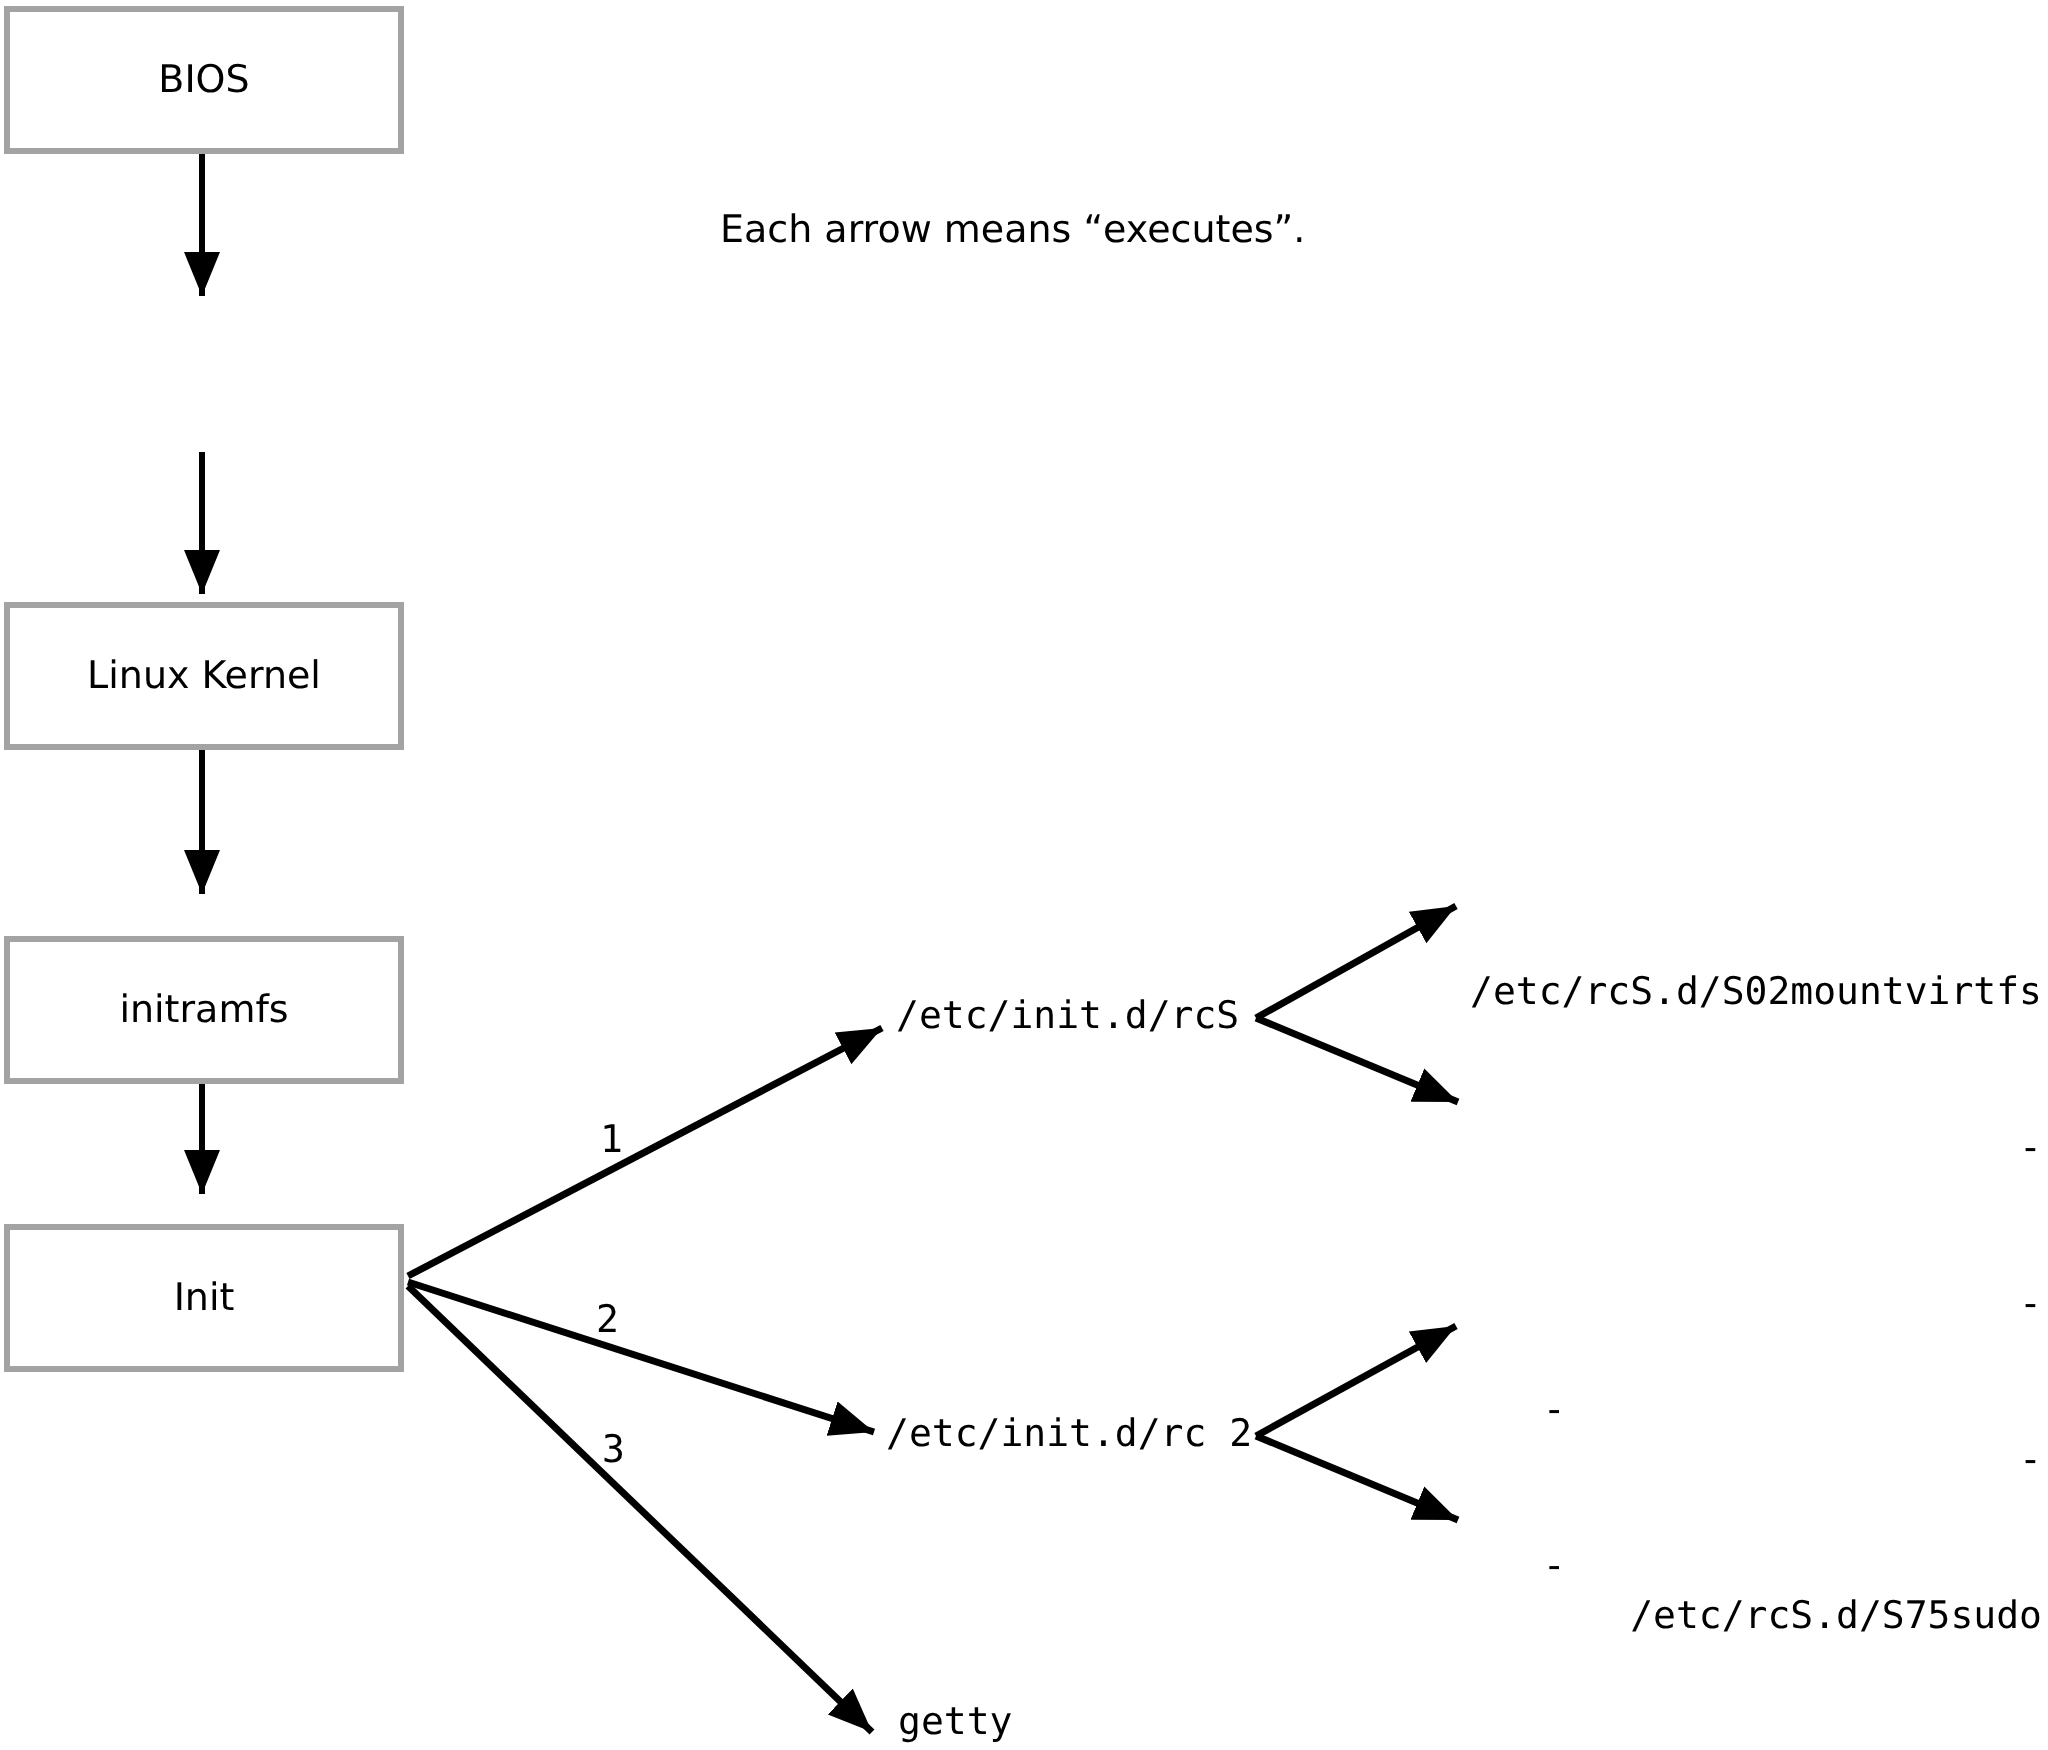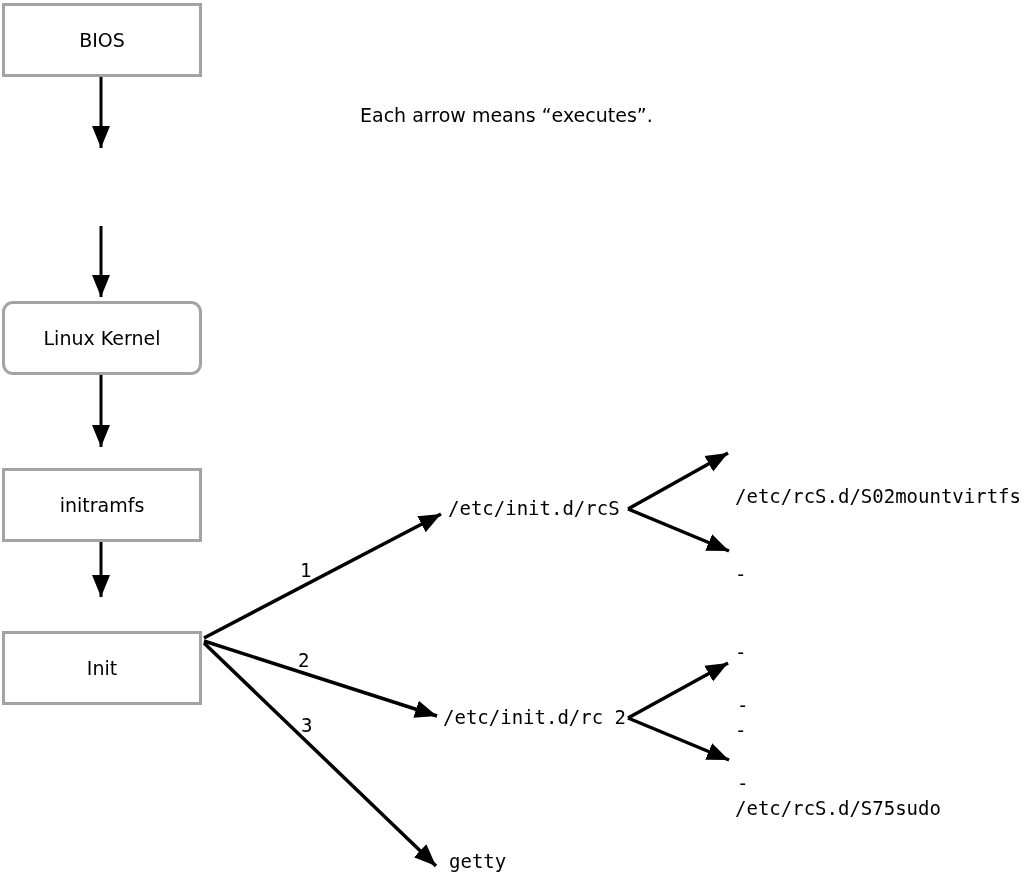--- a/index.html
+++ b/index.html
@@ -46,20 +46,21 @@
   }
   .mono {
     font-family: "DejaVu Sans Mono", "Liberation Mono", monospace;
   }
   .fan-list {
     position: absolute;
     font-family: "DejaVu Sans Mono", "Liberation Mono", monospace;
     font-size: 19px;
     line-height: 26px;
     white-space: pre;
+    text-align: right;
   }
 </style>
 </head>
 <body>
 
 <div id="canvas">
 
   <svg id="arrow-layer" viewBox="0 0 1024 875" xmlns="http://www.w3.org/2000/svg">
     <defs>
       <marker id="ah" markerUnits="userSpaceOnUse" markerWidth="26" markerHeight="22" refX="22" refY="10" orient="auto">
@@ -81,27 +82,27 @@
 
     <line x1="628" y1="718" x2="728" y2="663" stroke="#000000" stroke-width="3.5" marker-end="url(#ah)"></line>
     <line x1="628" y1="718" x2="729" y2="760" stroke="#000000" stroke-width="3.5" marker-end="url(#ah)"></line>
   </svg>
 
   <div class="label" style="left:360px; top:103px;">Each arrow means “executes”.</div>
 
   <div class="node-box" style="top:3px;">
     <span>BIOS</span>
   </div>
-  <div class="node-box" style="top:301px;border-radius:11px;">
+  <div class="node-box" style="top:301px;">
     <span>Linux Kernel</span>
   </div>
   <div class="node-box" style="top:468px;">
     <span>initramfs</span>
   </div>
-  <div class="node-box" style="top:631px;">
+  <div class="node-box" style="top:612px;">
     <span>Init</span>
   </div>
 
   <div class="label mono" style="left:300px; top:558px;">1</div>
   <div class="label mono" style="left:298px; top:648px;">2</div>
   <div class="label mono" style="left:301px; top:713px;">3</div>
 
   <div class="label mono" style="left:448px; top:496px;">/etc/init.d/rcS</div>
   <div class="label mono" style="left:443px; top:705px;">/etc/init.d/rc 2</div>
   <div class="label mono" style="left:449px; top:849px;">getty</div>

